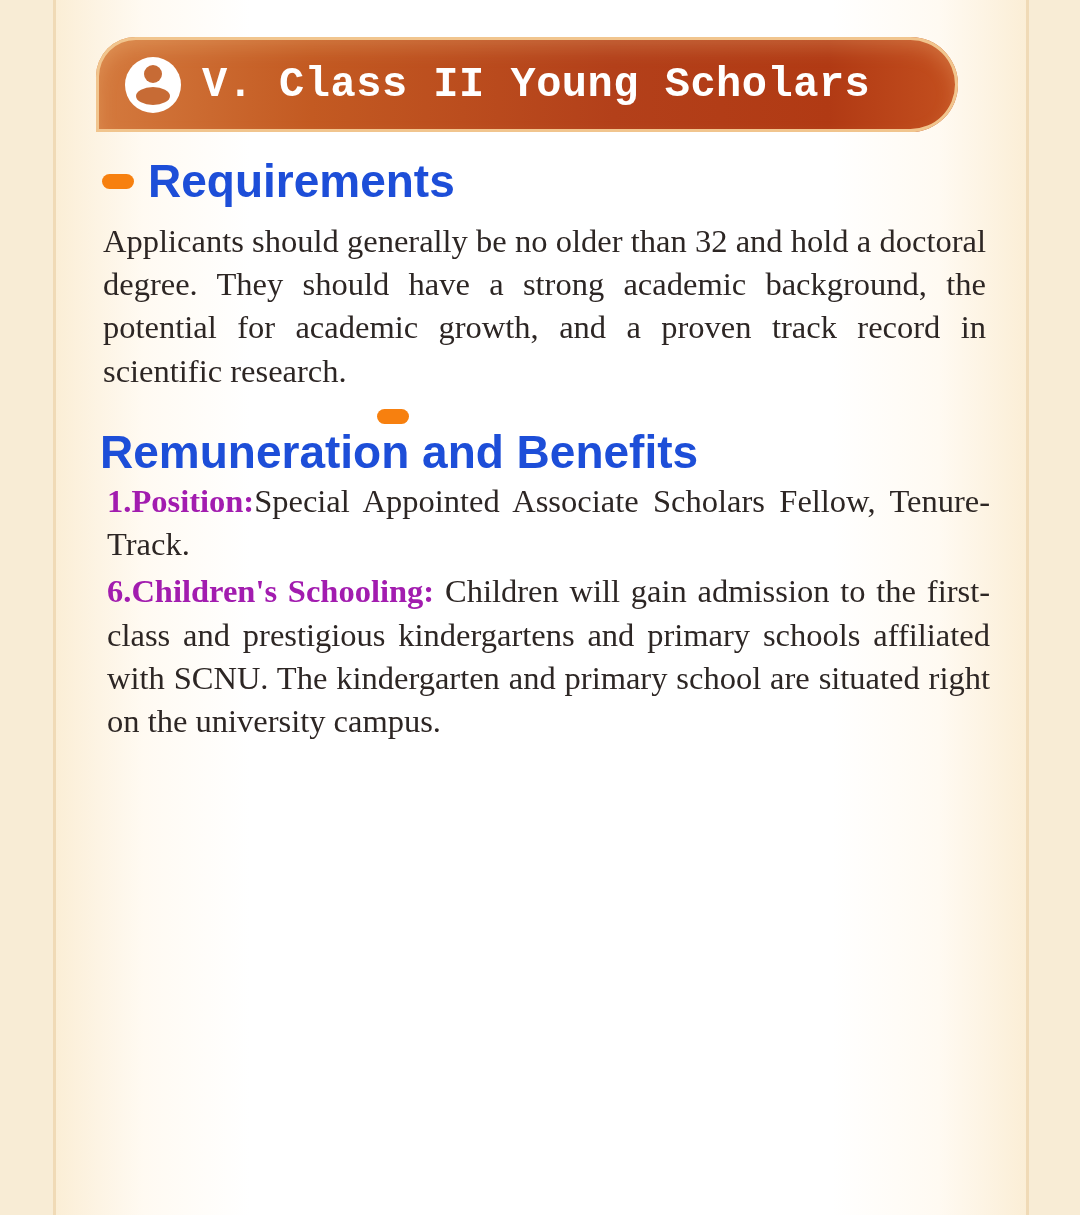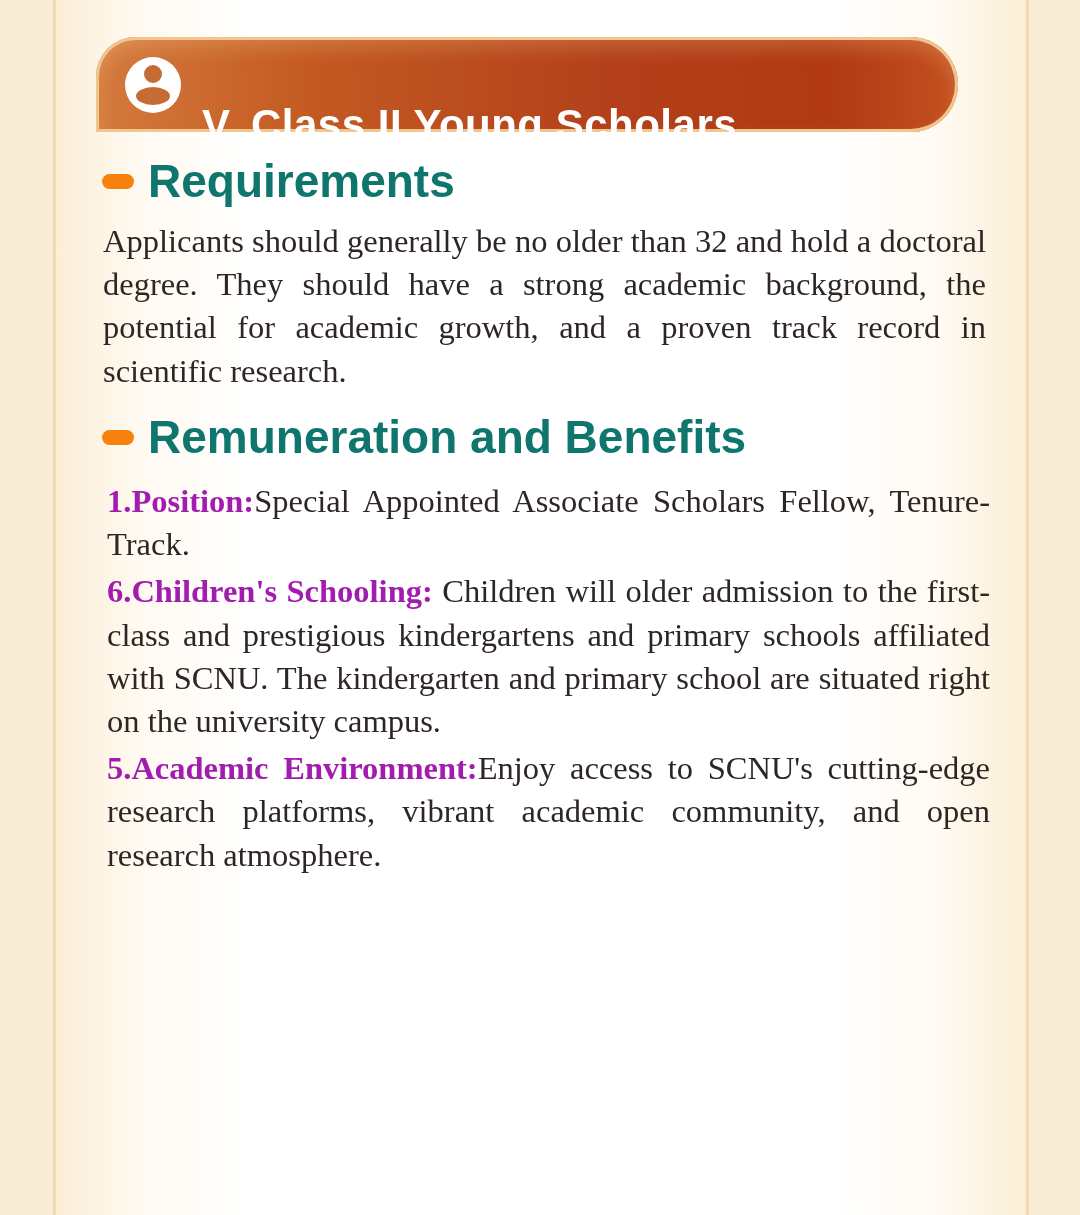--- a/index.html
+++ b/index.html
@@ -55,34 +55,33 @@
       left: 11px; top: 30px;
       width: 34px; height: 18px;
       border-radius: 50%;
       background: #c76b35;
     }
     .banner-title {
       position: absolute;
       left: 106px;
       top: 22px;
       color: #ffffff;
-      font-family: Liberation Sans, sans-serif;
+      font-family: Liberation Mono, monospace;
       font-weight: bold;
       font-size: 42px;
       letter-spacing: 0.5px;
       line-height: 52px;
       white-space: nowrap;
-      margin-top: 40px;
     }
     .section-heading {
       position: absolute;
       left: 100px;
       display: flex;
       align-items: center;
-      color: #0f766e;
+      color: #1d4ed8;
       font-family: "Liberation Sans", sans-serif;
       font-weight: bold;
       font-size: 46px;
       line-height: 56px;
       white-space: nowrap;
     }
     .dash {
       display: inline-block;
       width: 32px;
       height: 15px;
@@ -101,21 +100,21 @@
       line-height: 43.2px;
       text-align: justify;
       margin: 4px;
     }
     .para .label {
       color: #a21caf;
       font-weight: bold;
     }
     #req-heading { top: 153px; }
     #req-text { top: 216px; }
-    #rem-heading { top: 409px; }
+    #rem-heading { top: 409px; flex-direction: column; }
     #benefits { top: 472px; }
     #benefits .para { position: static; }
   </style>
 </head>
 <body>
 
 <div class="card"></div>
 
 <div class="banner">
   <div class="banner-icon">
@@ -132,15 +131,14 @@
 
 <p class="para" id="req-text">Applicants should generally be no older than 32 and hold a doctoral degree. They should have a strong academic background, the potential for academic growth, and a proven track record in scientific research.</p>
 
 <div class="section-heading" id="rem-heading">
   <span class="dash"></span>
   <span>Remuneration and Benefits</span>
 </div>
 
 <div class="para" id="benefits">
   <p class="para"><span class="label">1.Position:</span><span>Special Appointed Associate Scholars Fellow, Tenure-Track.</span></p>
-  <p class="para"><span class="label">6.Children's Schooling:</span><span> Children will older admission to the first-class and prestigious kindergartens and primary schools affiliated with SCNU. The kindergarten and primary school are situated right on the university campus.</span></p>
-  <p class="para"><span class="label">5.Academic Environment:</span><span>Enjoy access to SCNU's cutting-edge research platforms, vibrant academic community, and open research atmosphere.</span></p>
+  <p class="para"><span class="label">6.Children's Schooling:</span><span> Children will gain admission to the first-class and prestigious kindergartens and primary schools affiliated with SCNU. The kindergarten and primary school are situated right on the university campus.</span></p>
 </div>
 
 </body></html>

